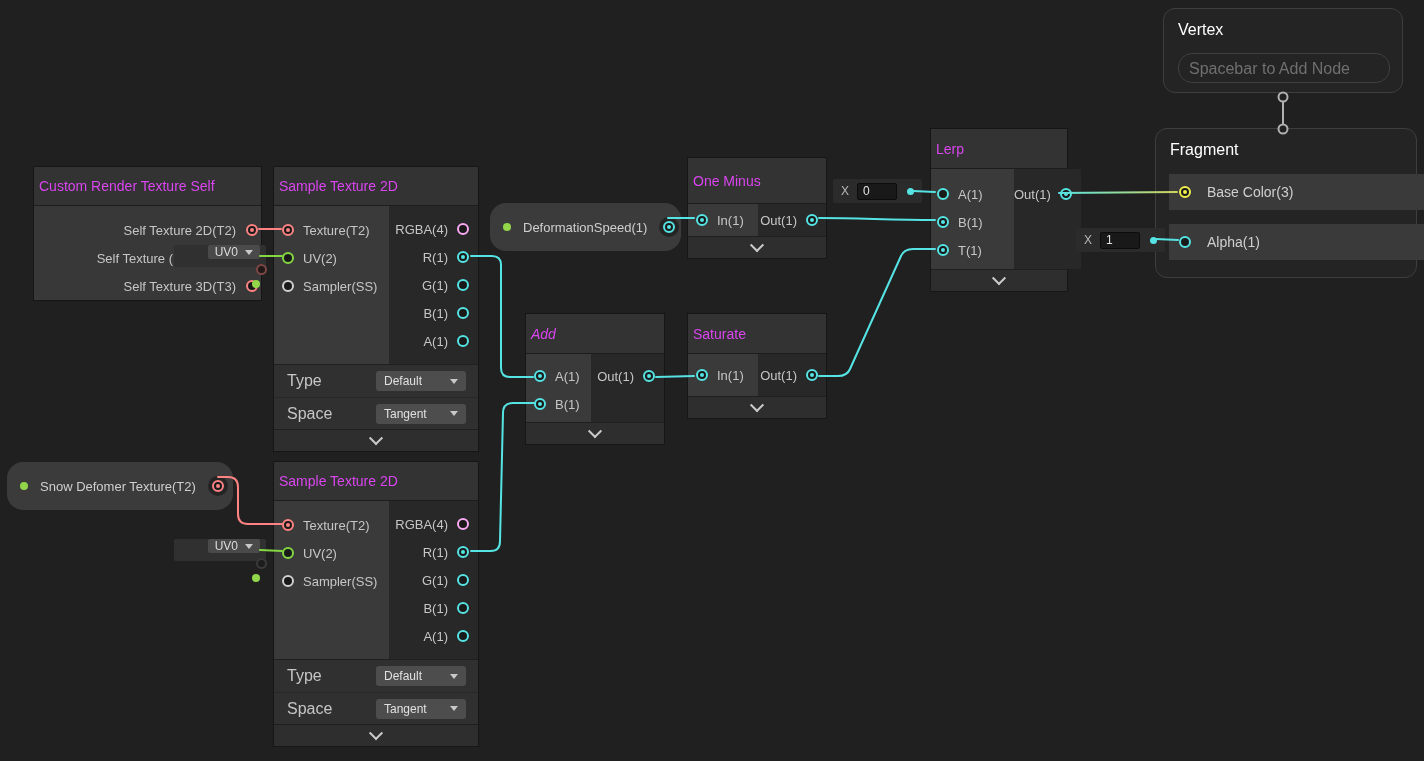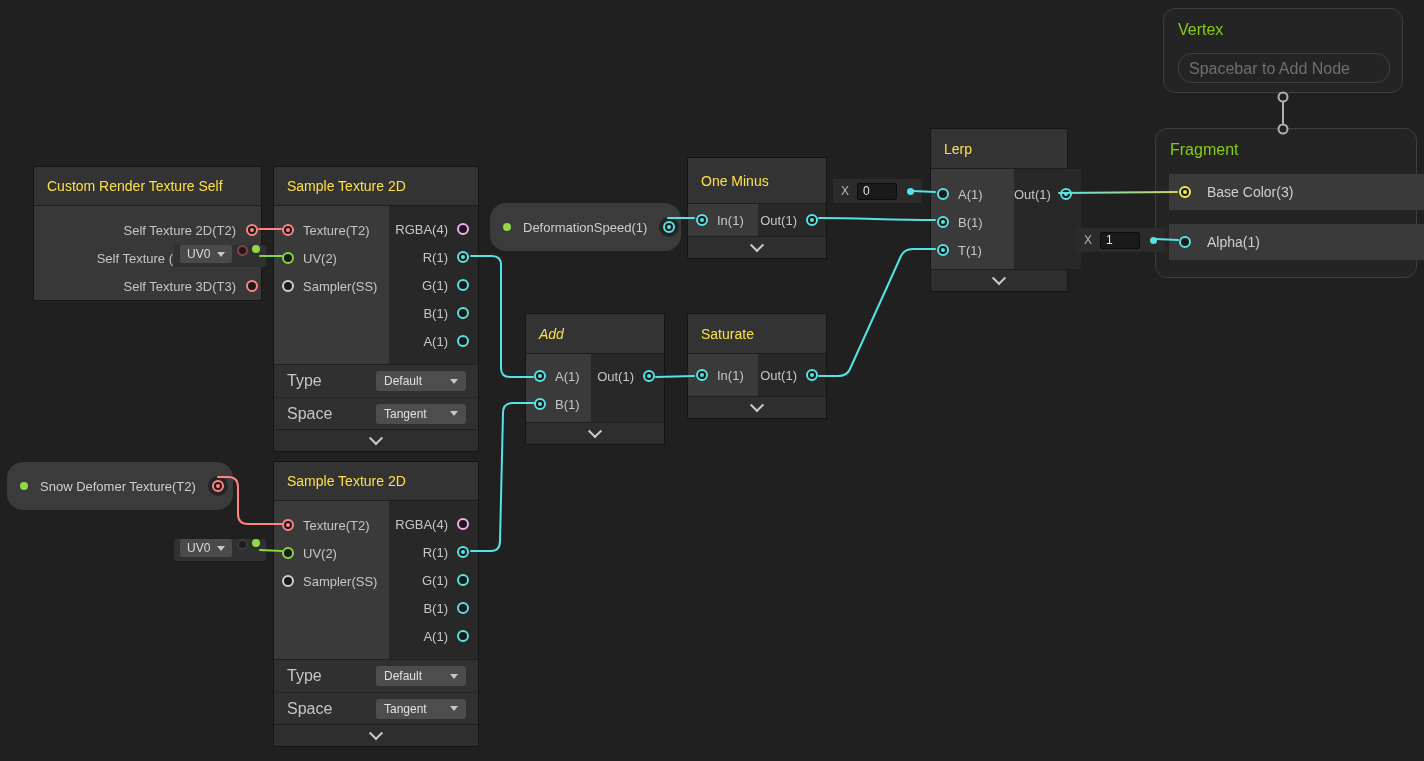--- a/index.html
+++ b/index.html
@@ -1,20 +1,20 @@
 <!DOCTYPE html>
 <html><head>
 <meta charset="utf-8">
 <style>
   html,body{margin:0;padding:0;background:#181818;}
   .canvas{position:relative;width:1424px;height:761px;background:#202020;overflow:hidden;
           font-family:"Liberation Sans",sans-serif;-webkit-font-smoothing:antialiased;}
   
   .node{position:absolute;background:#2e2e2e;border:1px solid #161616;box-sizing:border-box;z-index:1;}
-  .ntitle{display:flex;align-items:center;padding:0 13px;font-size:14px;color:#fde047;
+  .ntitle{display:flex;align-items:center;padding:0 5px;font-size:14px;color:#d946ef;
           background:#333333;border-bottom:1px solid #1d1d1d;box-sizing:border-box;}
   .cols{display:flex;box-sizing:border-box;}
   .incol{background:#3a3a3a;box-sizing:border-box;flex:none;}
   .outcol{background:#282828;flex:1;box-sizing:border-box;}
   .prow{display:flex;align-items:center;height:28px;gap:9px;box-sizing:border-box;}
   .prow.in{padding-left:8px;}
   .prow.out{justify-content:flex-end;padding-right:9px;}
   .lbl{font-size:13px;color:#c6c6c6;white-space:nowrap;}
   
   .port{box-sizing:border-box;width:12px;height:12px;border-radius:50%;
@@ -45,30 +45,30 @@
           display:flex;align-items:center;justify-content:center;flex:none;}
   
   .xwidget{position:absolute;height:24px;background:#2b2b2b;border-radius:2px;display:flex;
            align-items:center;gap:8px;padding:0 8px;box-sizing:border-box;z-index:2;}
   .xlabel{font-size:12px;color:#b8b8b8;}
   .xinput{width:40px;height:17px;background:#191919;border:1px solid #0c0c0c;border-radius:2px;
           color:#e2e2e2;font-size:12px;line-height:15px;padding:0 5px;box-sizing:border-box;}
   .cdot{width:7px;height:7px;border-radius:50%;background:#56e3e3;margin-left:auto;flex:none;}
   
   .uvwidget{position:absolute;height:22px;background:#303030;border-radius:2px;display:flex;
-            align-items:flex-start;padding:0 6px;gap:5px;box-sizing:border-box;z-index:2;}
+            align-items:flex-end;padding:0 6px;gap:5px;box-sizing:border-box;z-index:2;flex-direction:column;}
   .dropdown-sm{height:18px;background:#4a4a4a;border-radius:2px;display:flex;align-items:center;
                gap:7px;padding:0 7px;font-size:12px;color:#dcdcdc;box-sizing:border-box;}
   .hidden-port{width:11px;height:11px;border-radius:50%;background:#231818;
                border:2px solid #7c4646;margin-right:-7px;box-sizing:border-box;flex:none;}
   .gdot-sm{width:8px;height:8px;border-radius:50%;background:#93d649;flex:none;}
   
   .ctx{position:absolute;background:#242424;border:1px solid #3e3e3e;border-radius:12px;
        box-sizing:border-box;z-index:1;}
-  .ctx-title{font-size:16px;color:#84cc16;padding:12px 0 0 14px;}
+  .ctx-title{font-size:16px;color:#ffffff;padding:12px 0 0 14px;}
   .ctx-row{position:absolute;left:13px;width:264px;height:36px;background:#3a3a3a;
            display:flex;align-items:center;gap:16px;padding-left:10px;box-sizing:border-box;}
   .ctx-row .lbl{font-size:14px;color:#cfcfcf;}
   .placeholder{position:absolute;left:14px;top:44px;width:212px;height:30px;border:1px solid #3f3f3f;
                border-radius:14px;color:#6f6f6f;font-size:16px;line-height:30px;padding-left:10px;
                box-sizing:border-box;white-space:nowrap;overflow:hidden;}
   .wires{position:absolute;left:0;top:0;z-index:3;pointer-events:none;}
 </style>
 </head>
 <body>

